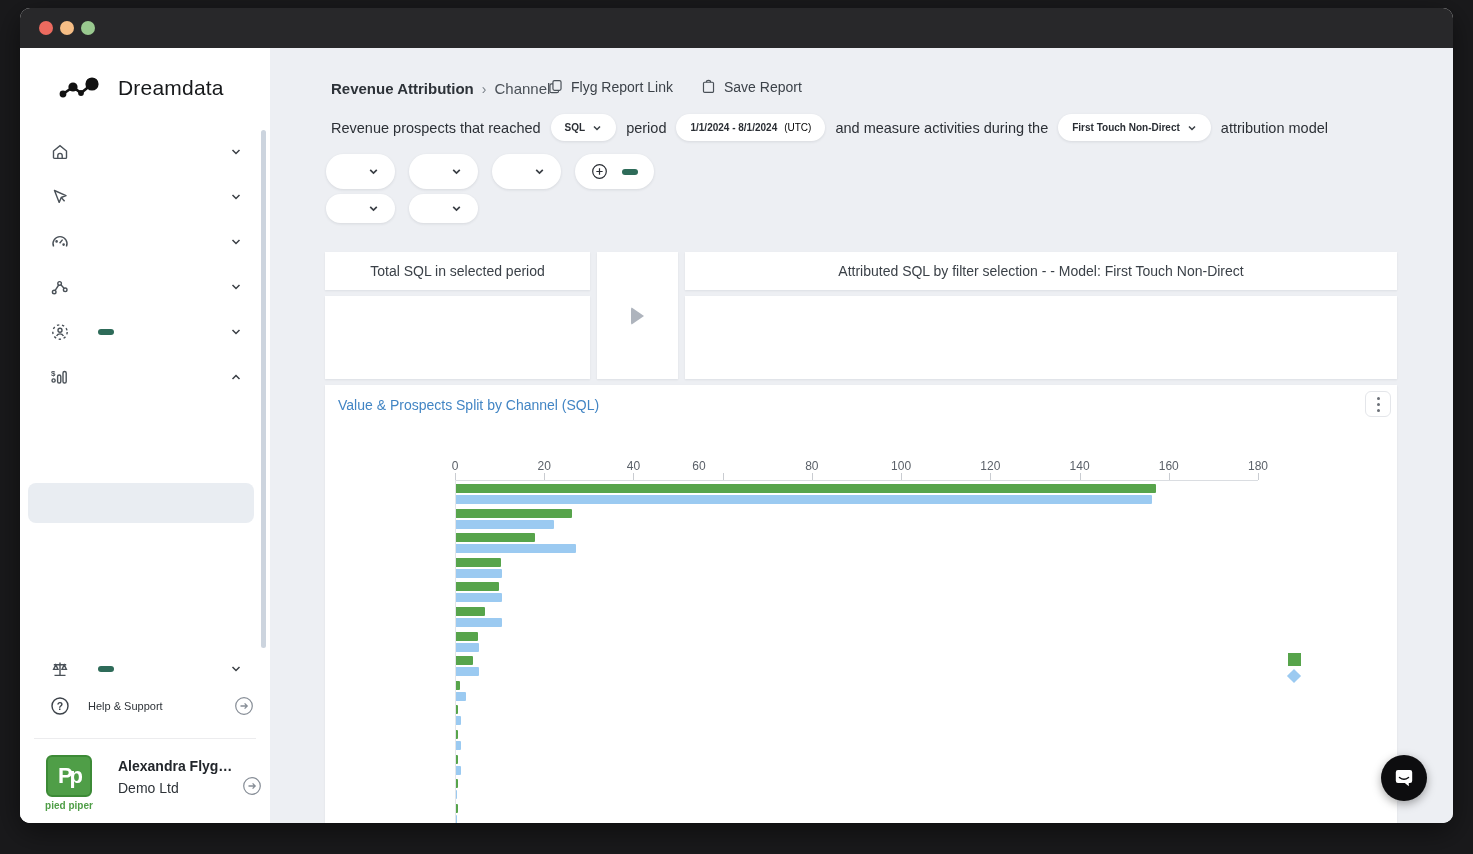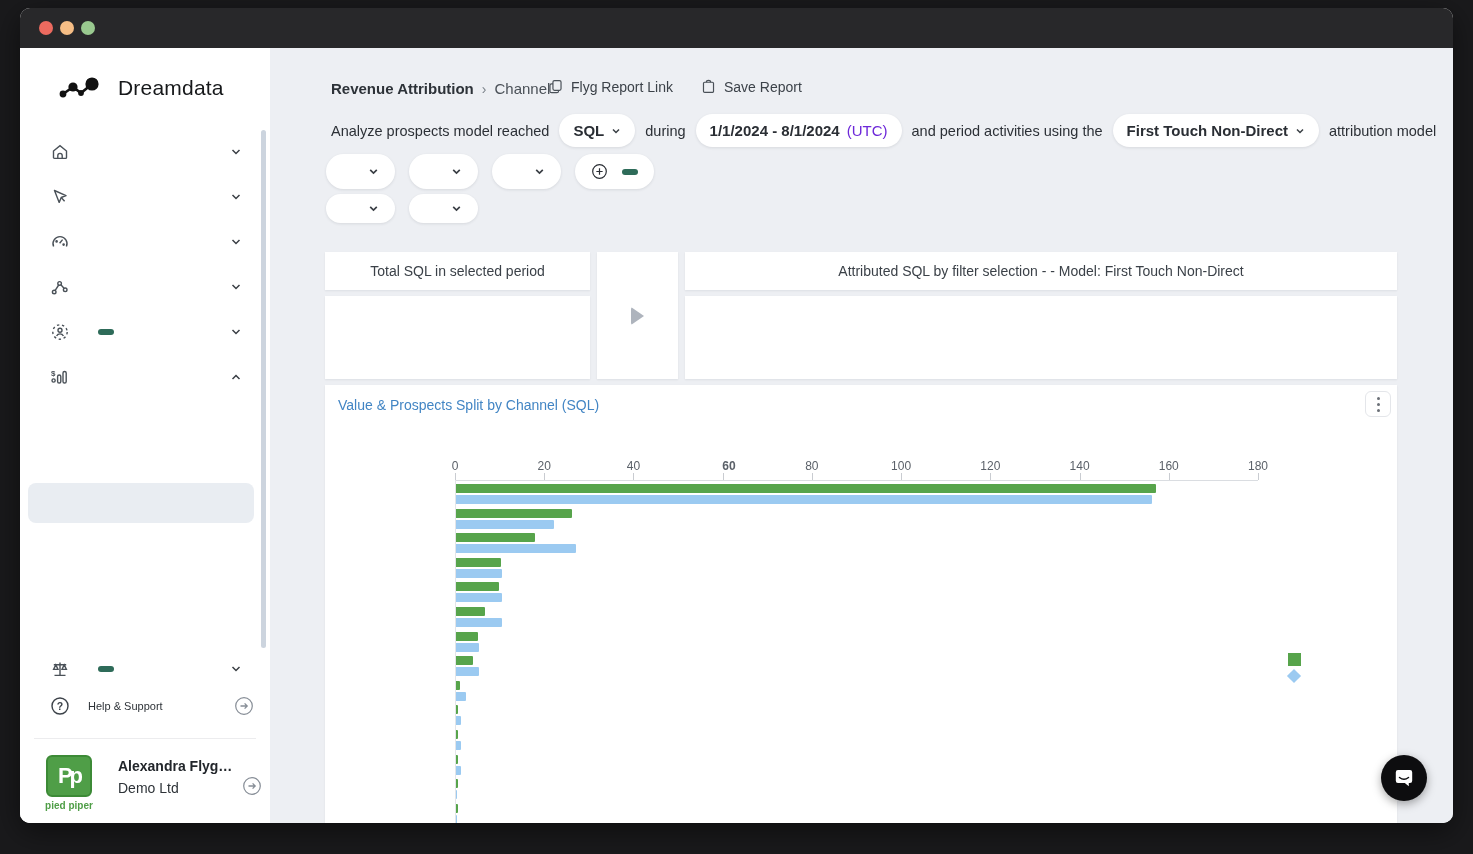--- a/index.html
+++ b/index.html
@@ -44,23 +44,23 @@
   .main { flex:1; background:#edeff3; position:relative; overflow:hidden; }
 
   .breadcrumb { position:absolute; left:61px; top:32px; display:flex; align-items:center; font-size:15px; }
   .bc-primary { font-weight:bold; color:#2d3238; }
   .bc-sep { margin:0 8px; color:#7b828a; font-size:14px; }
   .bc-secondary { color:#4a5057; }
   .hdr-action { position:absolute; top:30px; display:flex; align-items:center; gap:7px; font-size:14px; color:#3c4249; cursor:pointer; }
   .hdr-action.copy { left:277px; } .hdr-action.save { left:430px; }
 
   .query-row { position:absolute; left:61px; top:66px; right:40px; display:flex; align-items:center; gap:10px; font-size:14.5px; color:#2c3036; white-space:nowrap; }
-  .chip { background:#fff; border-radius:17px; padding:8px 14px; box-shadow:0 1px 3px rgba(20,30,40,.10); display:flex; align-items:center; gap:7px; font-size:15px; cursor:pointer; }
+  .chip { background:#fff; border-radius:17px; padding:8px 14px; box-shadow:0 1px 3px rgba(20,30,40,.10); display:flex; align-items:center; gap:7px; font-size:10px; cursor:pointer; }
   .chip b { color:#2a2e34; }
-  .chip .muted { color:#6d28d9; font-weight:normal; }
+  .chip .muted { color:#000000; font-weight:normal; }
 
   .filters-r1 { position:absolute; left:56px; top:106px; display:flex; gap:14px; }
   .filters-r2 { position:absolute; left:56px; top:146px; display:flex; gap:14px; }
   .fchip { background:#fff; border-radius:18px; padding:9px 16px; box-shadow:0 1px 3px rgba(20,30,40,.10); display:flex; align-items:center; gap:6px; font-size:13.5px; color:#5c636b; cursor:pointer; }
   .fchip b { color:#1f2329; }
   .fchip .gap { width:2px; }
 
   .card { position:absolute; background:#fff; border-radius:0; box-shadow:0 1px 2px rgba(16,24,40,.07); }
   .card-title { display:flex; align-items:center; justify-content:center; height:100%; font-size:14px; color:#3b4148; }
   .hdr-left  { left:55px;  top:204px; width:265px; height:38px; }
@@ -263,33 +263,33 @@
 
       <div class="hdr-action save">
         <svg class="icon" width="17" height="17" viewBox="0 0 20 20">
           <path d="M5.5 5 h9 a1.4 1.4 0 0 1 1.4 1.4 V15.6 a1.4 1.4 0 0 1 -1.4 1.4 h-9 A1.4 1.4 0 0 1 4.1 15.6 V6.4 A1.4 1.4 0 0 1 5.5 5 Z" fill="none" stroke="#4a5158" stroke-width="1.4"></path>
           <path d="M7.5 5 a2.5 2.2 0 0 1 5 0" fill="none" stroke="#4a5158" stroke-width="1.4"></path>
         </svg>
         <span>Save Report</span>
       </div>
 
       <div class="query-row">
-        <span>Analyze prospects model reached</span>
+        <span>Revenue prospects that reached</span>
         <span class="chip">
           <b>SQL</b>
           <svg class="icon" width="10" height="10" viewBox="0 0 10 10">
               <path d="M2 3.5 L5 6.5 L8 3.5" fill="none" stroke="#3a3f45" stroke-width="1.5"></path>
             </svg>
         </span>
-        <span>during</span>
+        <span>period</span>
         <span class="chip">
           <b>1/1/2024 - 8/1/2024</b>
           <span class="muted">(UTC)</span>
         </span>
-        <span>and period activities using the</span>
+        <span>and measure activities during the</span>
         <span class="chip">
           <b>First Touch Non-Direct</b>
           <svg class="icon" width="10" height="10" viewBox="0 0 10 10">
               <path d="M2 3.5 L5 6.5 L8 3.5" fill="none" stroke="#3a3f45" stroke-width="1.5"></path>
             </svg>
         </span>
         <span>attribution model</span>
       </div>
 
       <div class="filters-r1" id="filters-r1">
@@ -397,21 +397,21 @@
           </div>
         <div id="chart-root">
             <div class="axis-title" style="left:501.5px; width:60px; text-align:center;"></div>
             <div class="axis-line" style="left:130px; width:803px;"></div>
             <div class="tick-label" style="left:130px;">0</div>
             <div class="tick-mark" style="left:130px;"></div>
             <div class="tick-label" style="left:219.22222222222223px;">20</div>
             <div class="tick-mark" style="left:219.22222222222223px;"></div>
             <div class="tick-label" style="left:308.44444444444446px;">40</div>
             <div class="tick-mark" style="left:308.44444444444446px;"></div>
-            <div class="tick-label" style="left:404px;font-weight:bold;">60</div>
+            <div class="tick-label" style="left:374px;">60</div>
             <div class="tick-mark" style="left:397.6666666666667px;"></div>
             <div class="tick-label" style="left:486.8888888888889px;">80</div>
             <div class="tick-mark" style="left:486.8888888888889px;"></div>
             <div class="tick-label" style="left:576.1111111111111px;">100</div>
             <div class="tick-mark" style="left:576.1111111111111px;"></div>
             <div class="tick-label" style="left:665.3333333333334px;">120</div>
             <div class="tick-mark" style="left:665.3333333333334px;"></div>
             <div class="tick-label" style="left:754.5555555555555px;">140</div>
             <div class="tick-mark" style="left:754.5555555555555px;"></div>
             <div class="tick-label" style="left:843.7777777777778px;">160</div>

